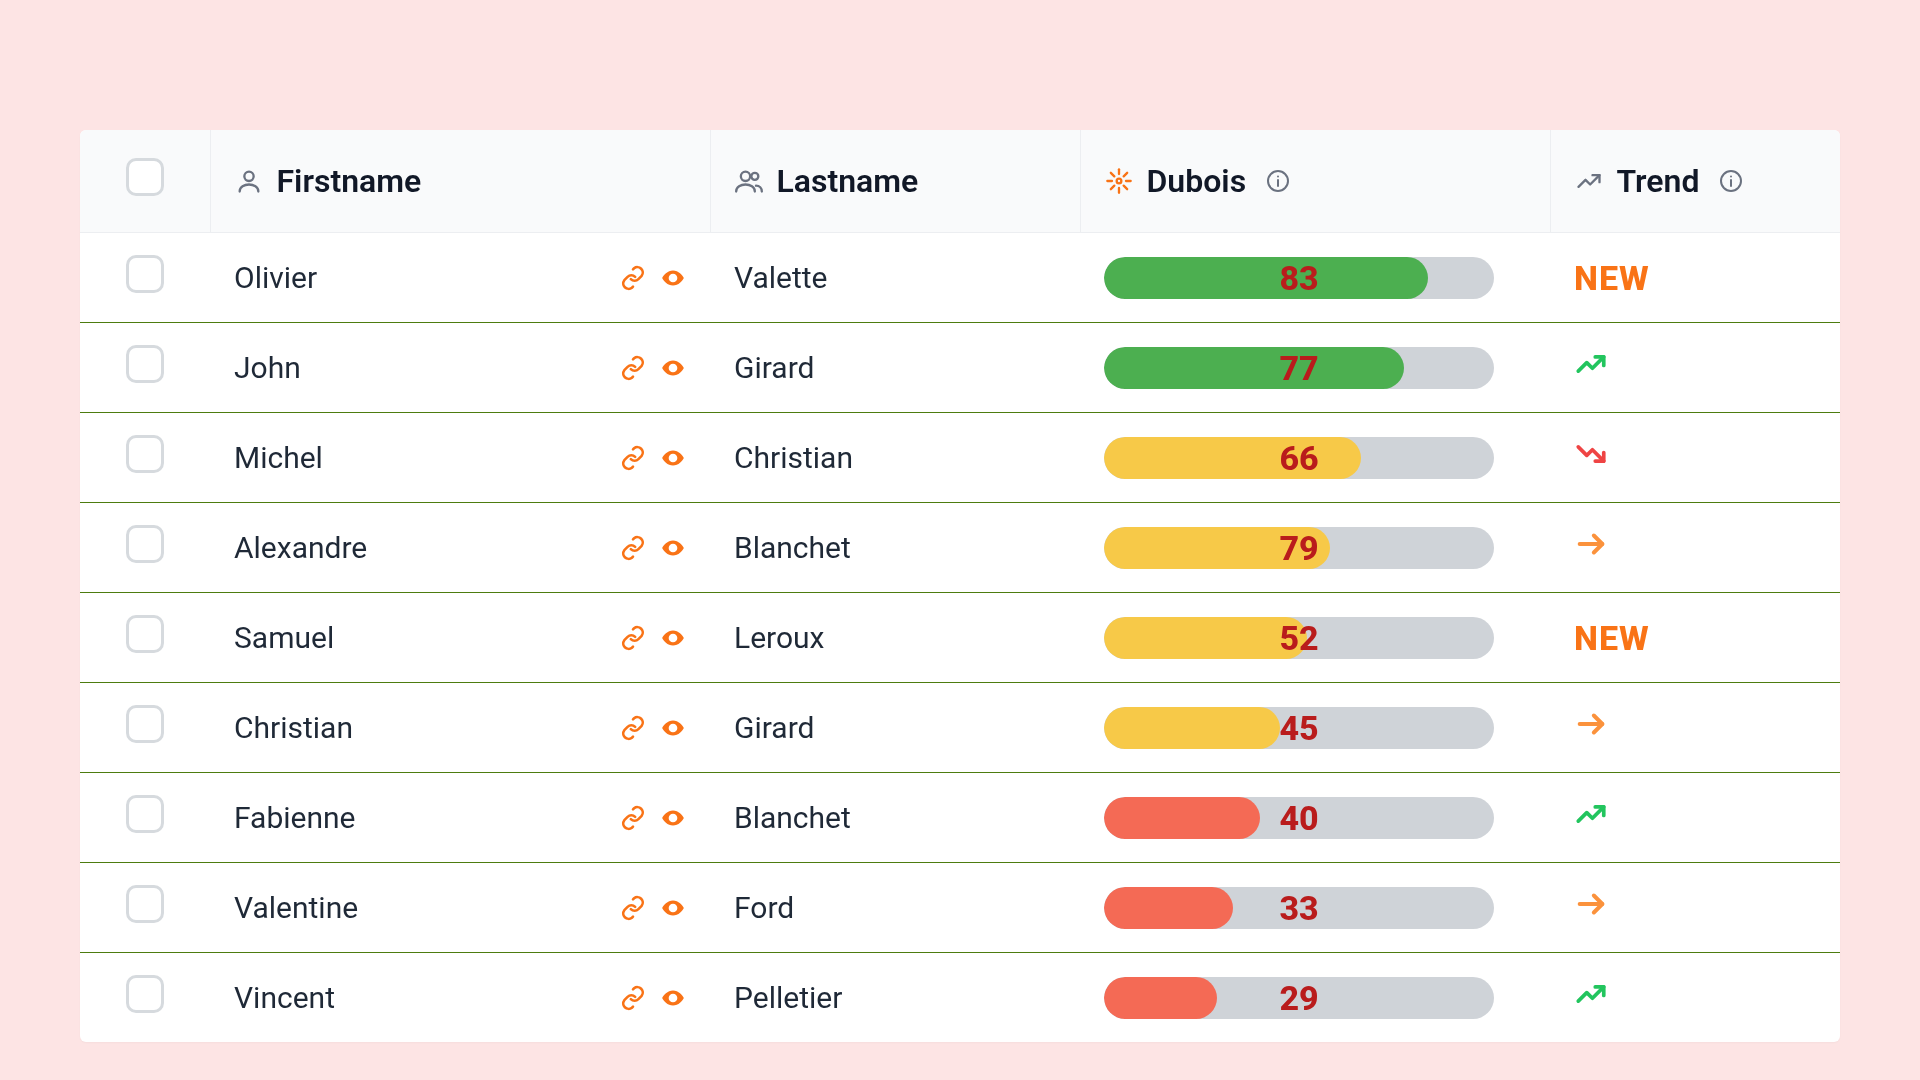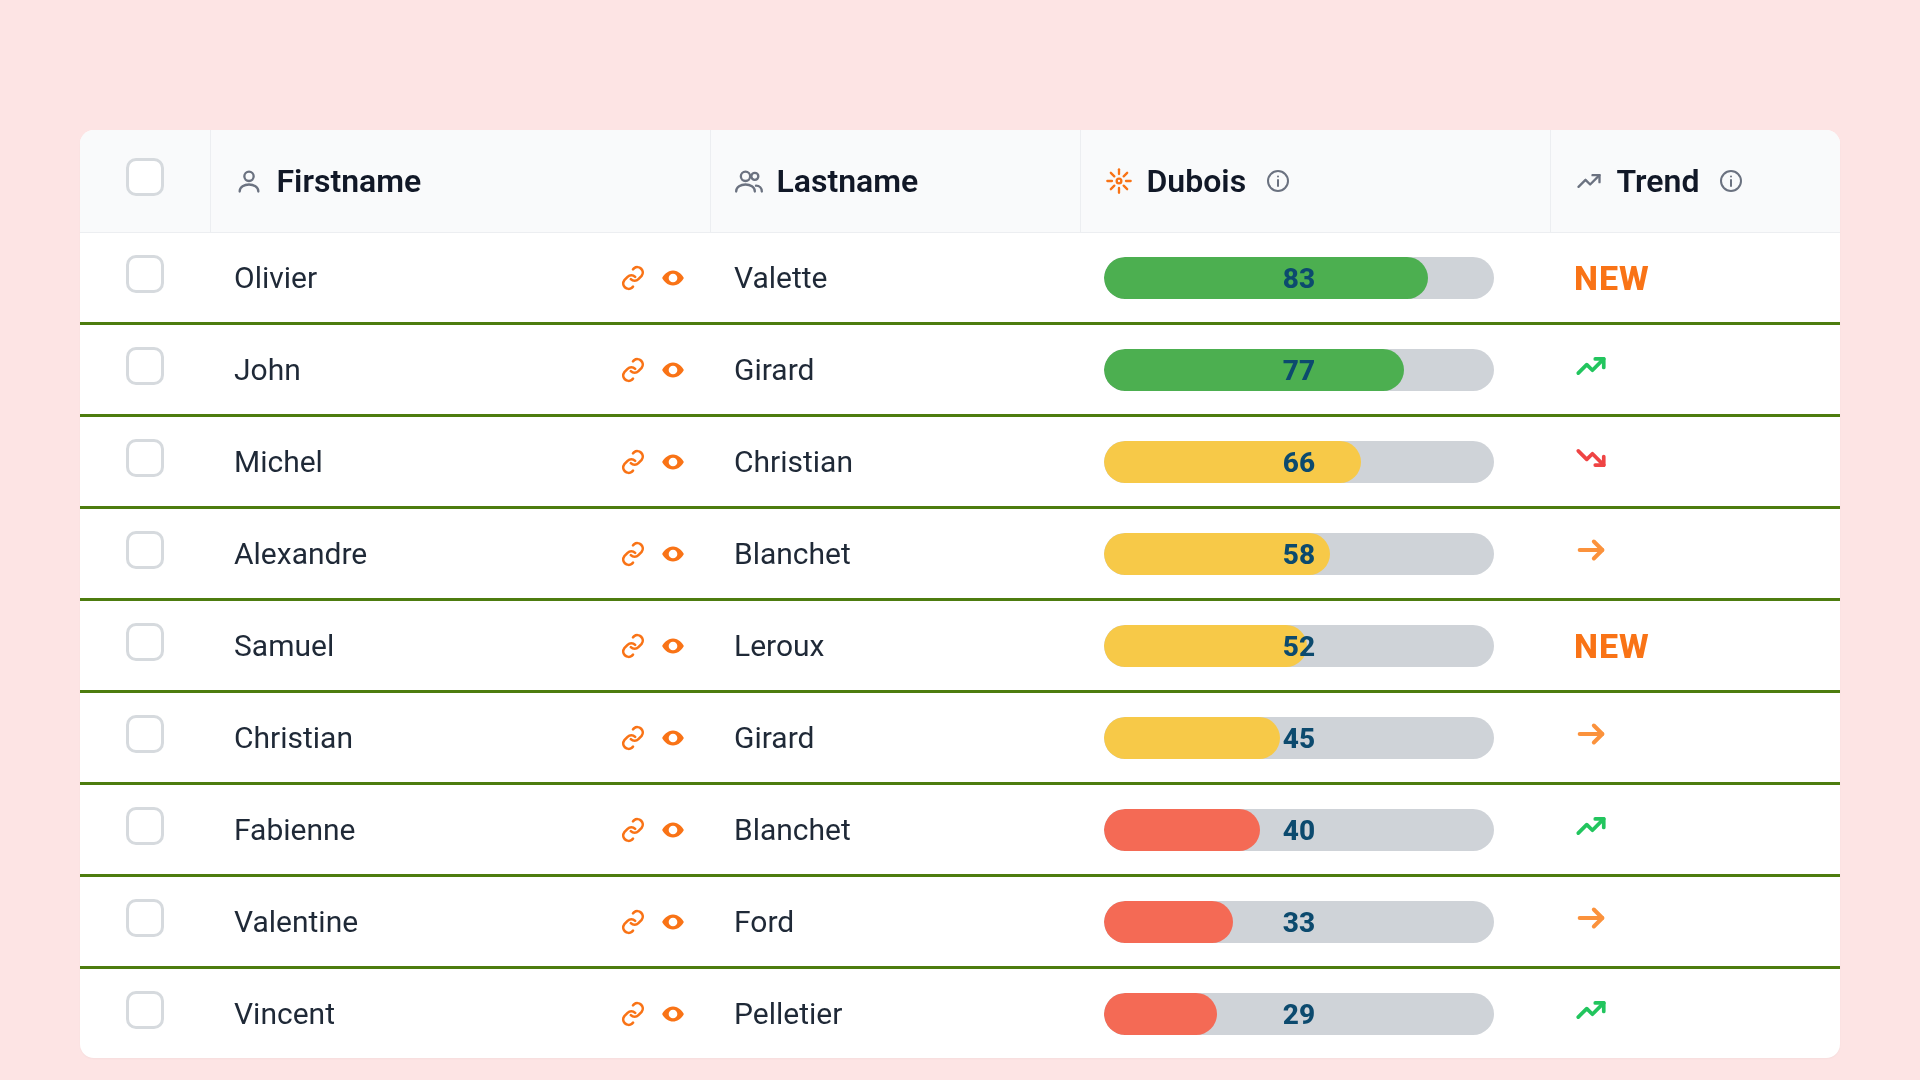--- a/index.html
+++ b/index.html
@@ -6,21 +6,21 @@
   html, body { width: 1920px; height: 1080px; }
   body {
     background: #fde4e4;
     font-family: -apple-system, BlinkMacSystemFont, "Segoe UI", Roboto, Helvetica, Arial, sans-serif;
     padding: 30px 0 0 0;
     overflow: hidden;
   }
   .table-wrap {
     margin: 100px 80px 0 80px;
     background: #fff;
-    border-radius: 14px;
+    border-radius: 6px;
     overflow: hidden;
     box-shadow: 0 1px 2px rgba(0,0,0,0.03);
   }
   table { width: 100%; border-collapse: collapse; table-layout: fixed; }
   col.c-check { width: 130px; }
   col.c-first { width: 500px; }
   col.c-last  { width: 370px; }
   col.c-score { width: 470px; }
   col.c-trend { width: 290px; }
 
@@ -30,21 +30,21 @@
     font-weight: 600;
     font-size: 32px;
     color: #111827;
     padding: 28px 24px;
     border-bottom: 1px solid #eceef1;
     border-right: 1px solid #eceef1;
   }
   thead th:last-child { border-right: none; }
   tbody td {
     padding: 22px 24px;
-    border-bottom: 3px solid #4d7c0f;
+    border-bottom: 1px solid #4d7c0f;
     font-size: 30px;
     color: #1f2937;
     vertical-align: middle;
   }
   tbody tr:last-child td { border-bottom: none; }
 
   .th-inner { display: flex; align-items: center; gap: 14px; }
   .hdr-icon { color: #6b7280; display: inline-flex; }
   .info-icon { color: #6b7280; display: inline-flex; margin-left: 6px; }
 
@@ -74,22 +74,22 @@
   .score-fill {
     position: absolute;
     left: 0; top: 0; bottom: 0;
     border-radius: 21px;
   }
   .score-label {
     position: absolute;
     left: 50%; top: 50%;
     transform: translate(-50%, -50%);
     font-weight: 800;
-    font-size: 28px;
-    color: #0c4a6e;
+    font-size: 34px;
+    color: #b91c1c;
   }
 
   .trend-new {
     color: #f97316;
     font-weight: 800;
     font-size: 34px;
     letter-spacing: 1px;
   }
   .trend-icon { display: inline-flex; }
   .trend-up   { color: #22c55e; }
@@ -301,21 +301,21 @@
                     <circle cx="12" cy="12" r="2" fill="#fff"></circle>
                   </svg>
                 </span>
               </span>
             </div>
           </td>
           <td><span>Blanchet</span></td>
           <td>
             <div class="score-bar">
               <div class="score-fill" style="width:58%;background:#f7c948"></div>
-              <span class="score-label">58</span>
+              <span class="score-label">79</span>
             </div>
           </td>
           <td><span class="trend-icon trend-flat">
               <svg width="34" height="34" viewBox="0 0 24 24" fill="none" stroke="currentColor" stroke-width="2.8" stroke-linecap="round" stroke-linejoin="round">
                 <line x1="4" y1="12" x2="20" y2="12"></line>
                 <polyline points="14 6 20 12 14 18"></polyline>
               </svg>
             </span></td>
         </tr>
         <tr>

